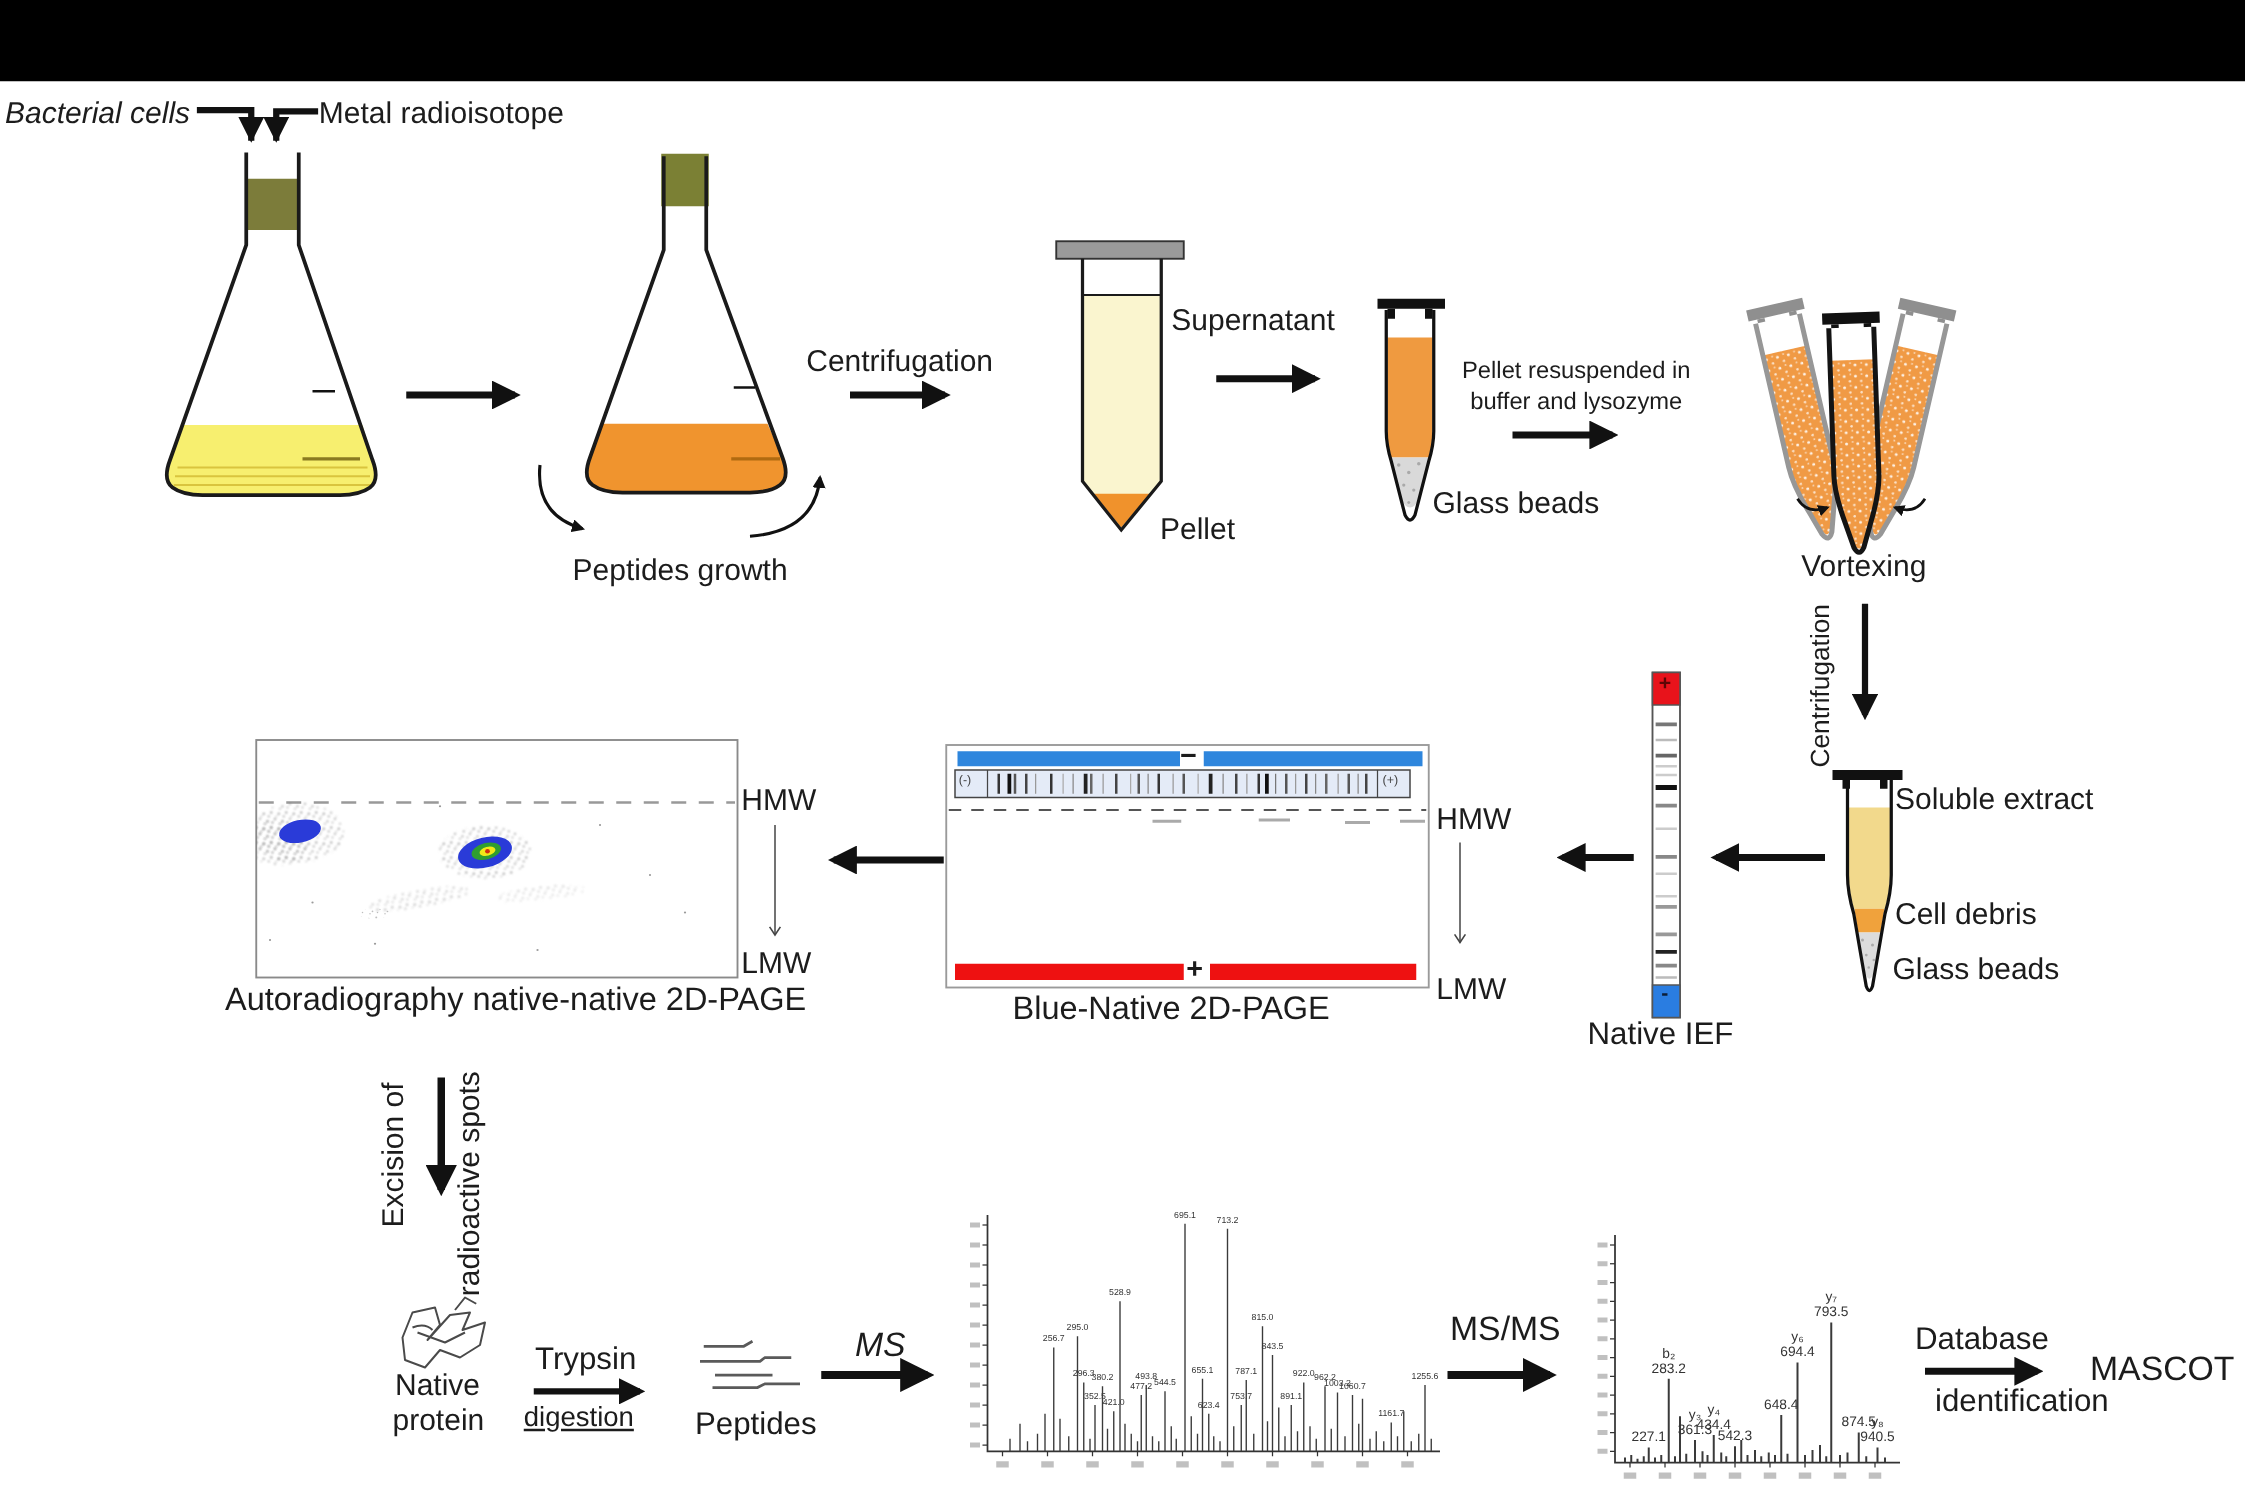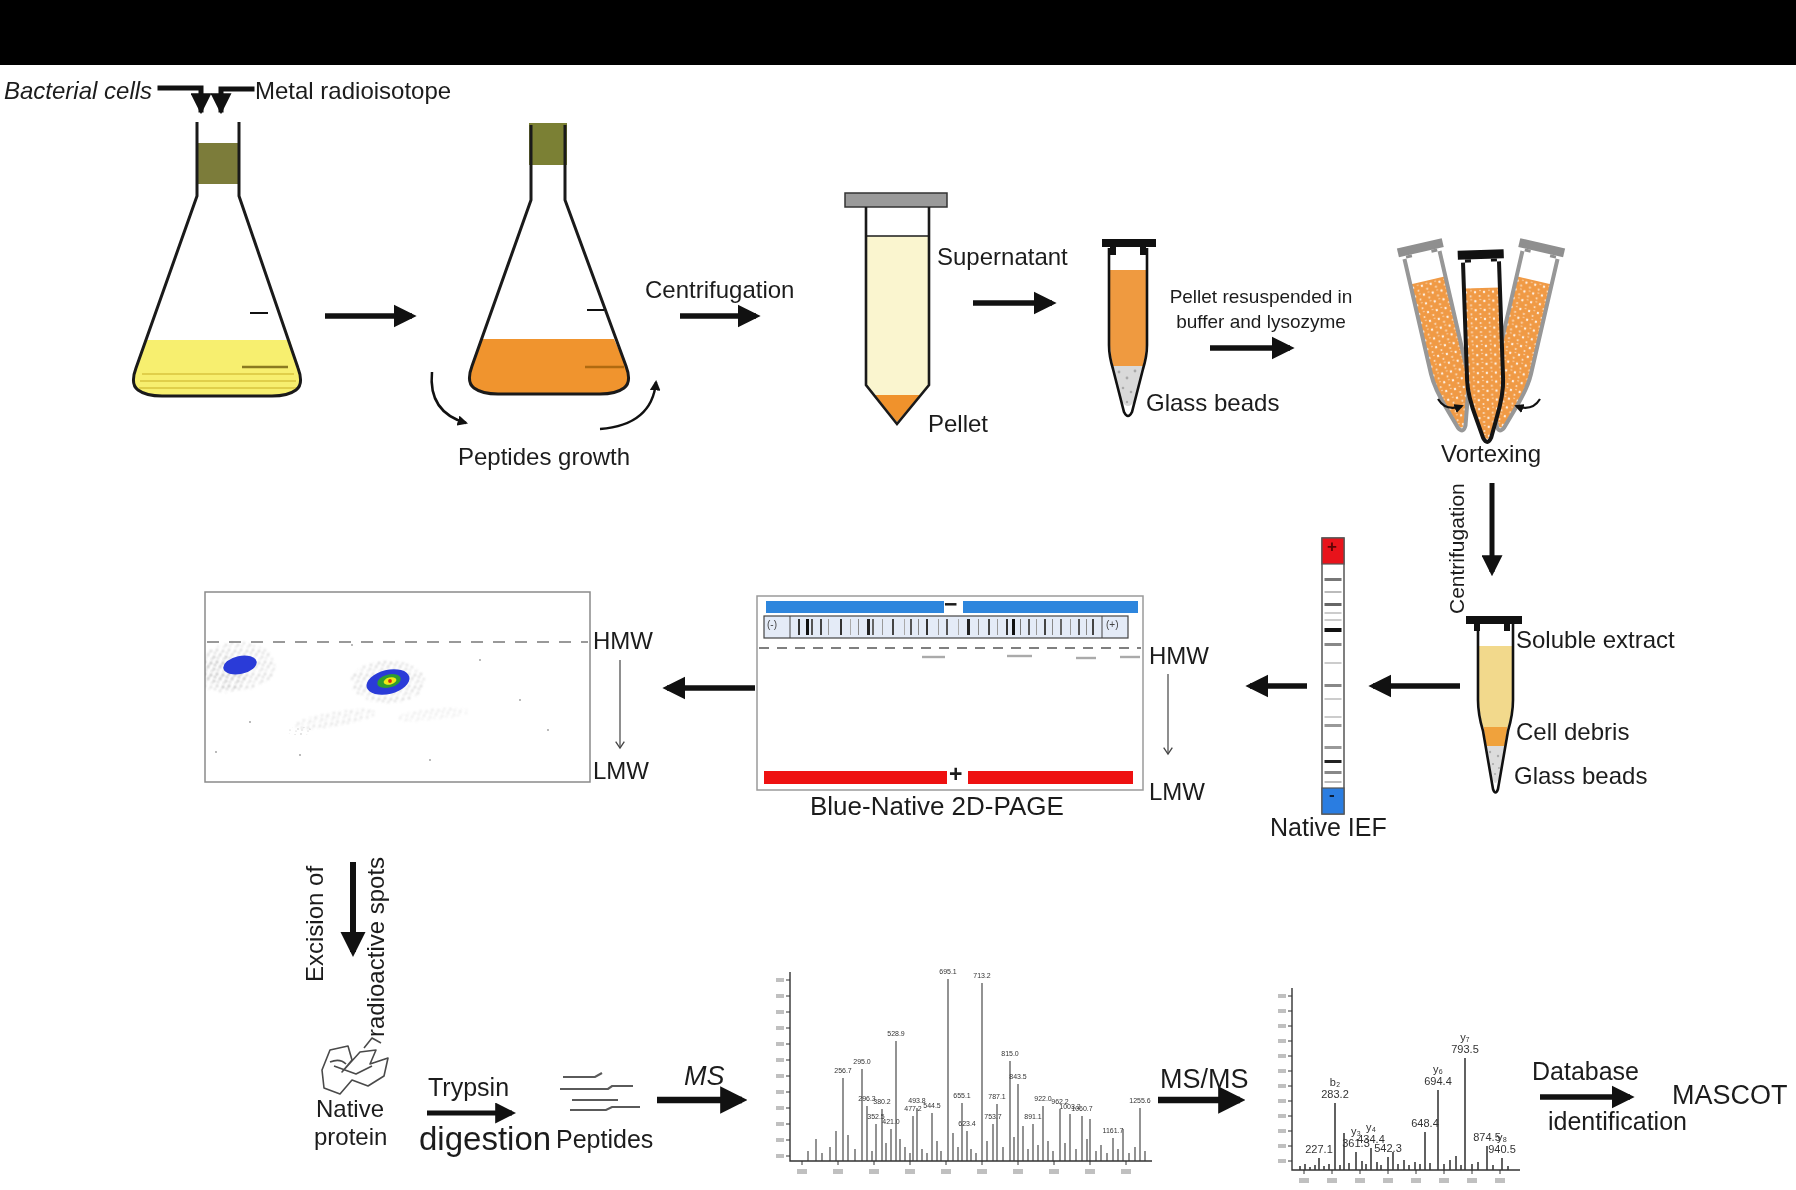--- a/index.html
+++ b/index.html
@@ -560,25 +560,26 @@
   <div class="lbl b" style="left:1329px;top:786px;font-size:17px;color:#0c1e38;">-</div>
   <div class="lbl b" style="left:944px;top:592px;font-size:23px;">−</div>
   <div class="lbl b" style="left:949px;top:762px;font-size:23px;">+</div>
   <div class="lbl" style="left:767px;top:620px;font-size:10px;color:#444;">(-)</div>
   <div class="lbl" style="left:1106px;top:620px;font-size:10px;color:#444;">(+)</div>
   <div class="lbl" style="left:1149px;top:643px;font-size:24px;">HMW</div>
   <div class="lbl" style="left:1149px;top:779px;font-size:24px;">LMW</div>
   <div class="lbl" style="left:810px;top:793px;font-size:26px;">Blue-Native 2D-PAGE</div>
   <div class="lbl" style="left:593px;top:628px;font-size:24px;">HMW</div>
   <div class="lbl" style="left:593px;top:758px;font-size:24px;">LMW</div>
+  <div class="lbl" style="left:180px;top:786px;font-size:26px;">Autoradiography native-native 2D-PAGE</div>
   <div class="lbl vt" style="left:302px;top:832px;height:150px;font-size:24px;">Excision of</div>
   <div class="lbl vt" style="left:363px;top:812px;height:225px;font-size:24px;">radioactive spots</div>
   <div class="lbl" style="left:316px;top:1096px;font-size:24px;">Native</div>
   <div class="lbl" style="left:314px;top:1124px;font-size:24px;">protein</div>
   <div class="lbl" style="left:428px;top:1074px;font-size:25px;">Trypsin</div>
-  <div class="lbl" style="left:419px;top:1122px;font-size:33px;">digestion</div>
+  <div class="lbl" style="left:419px;top:1122px;font-size:22px;text-decoration:underline;">digestion</div>
   <div class="lbl" style="left:556px;top:1126px;font-size:25px;">Peptides</div>
   <div class="lbl" style="left:684px;top:1062px;font-size:27px;font-style:italic;">MS</div>
-  <div class="lbl" style="left:1160px;top:1049px;font-size:27px;margin-top:16px;">MS/MS</div>
+  <div class="lbl" style="left:1160px;top:1049px;font-size:27px;">MS/MS</div>
   <div class="lbl" style="left:1532px;top:1058px;font-size:25px;">Database</div>
   <div class="lbl" style="left:1520px;top:1108px;font-size:25px;margin-left:28px;">identification</div>
   <div class="lbl" style="left:1672px;top:1081px;font-size:27px;">MASCOT</div>
 </div>
 
 </body></html>

